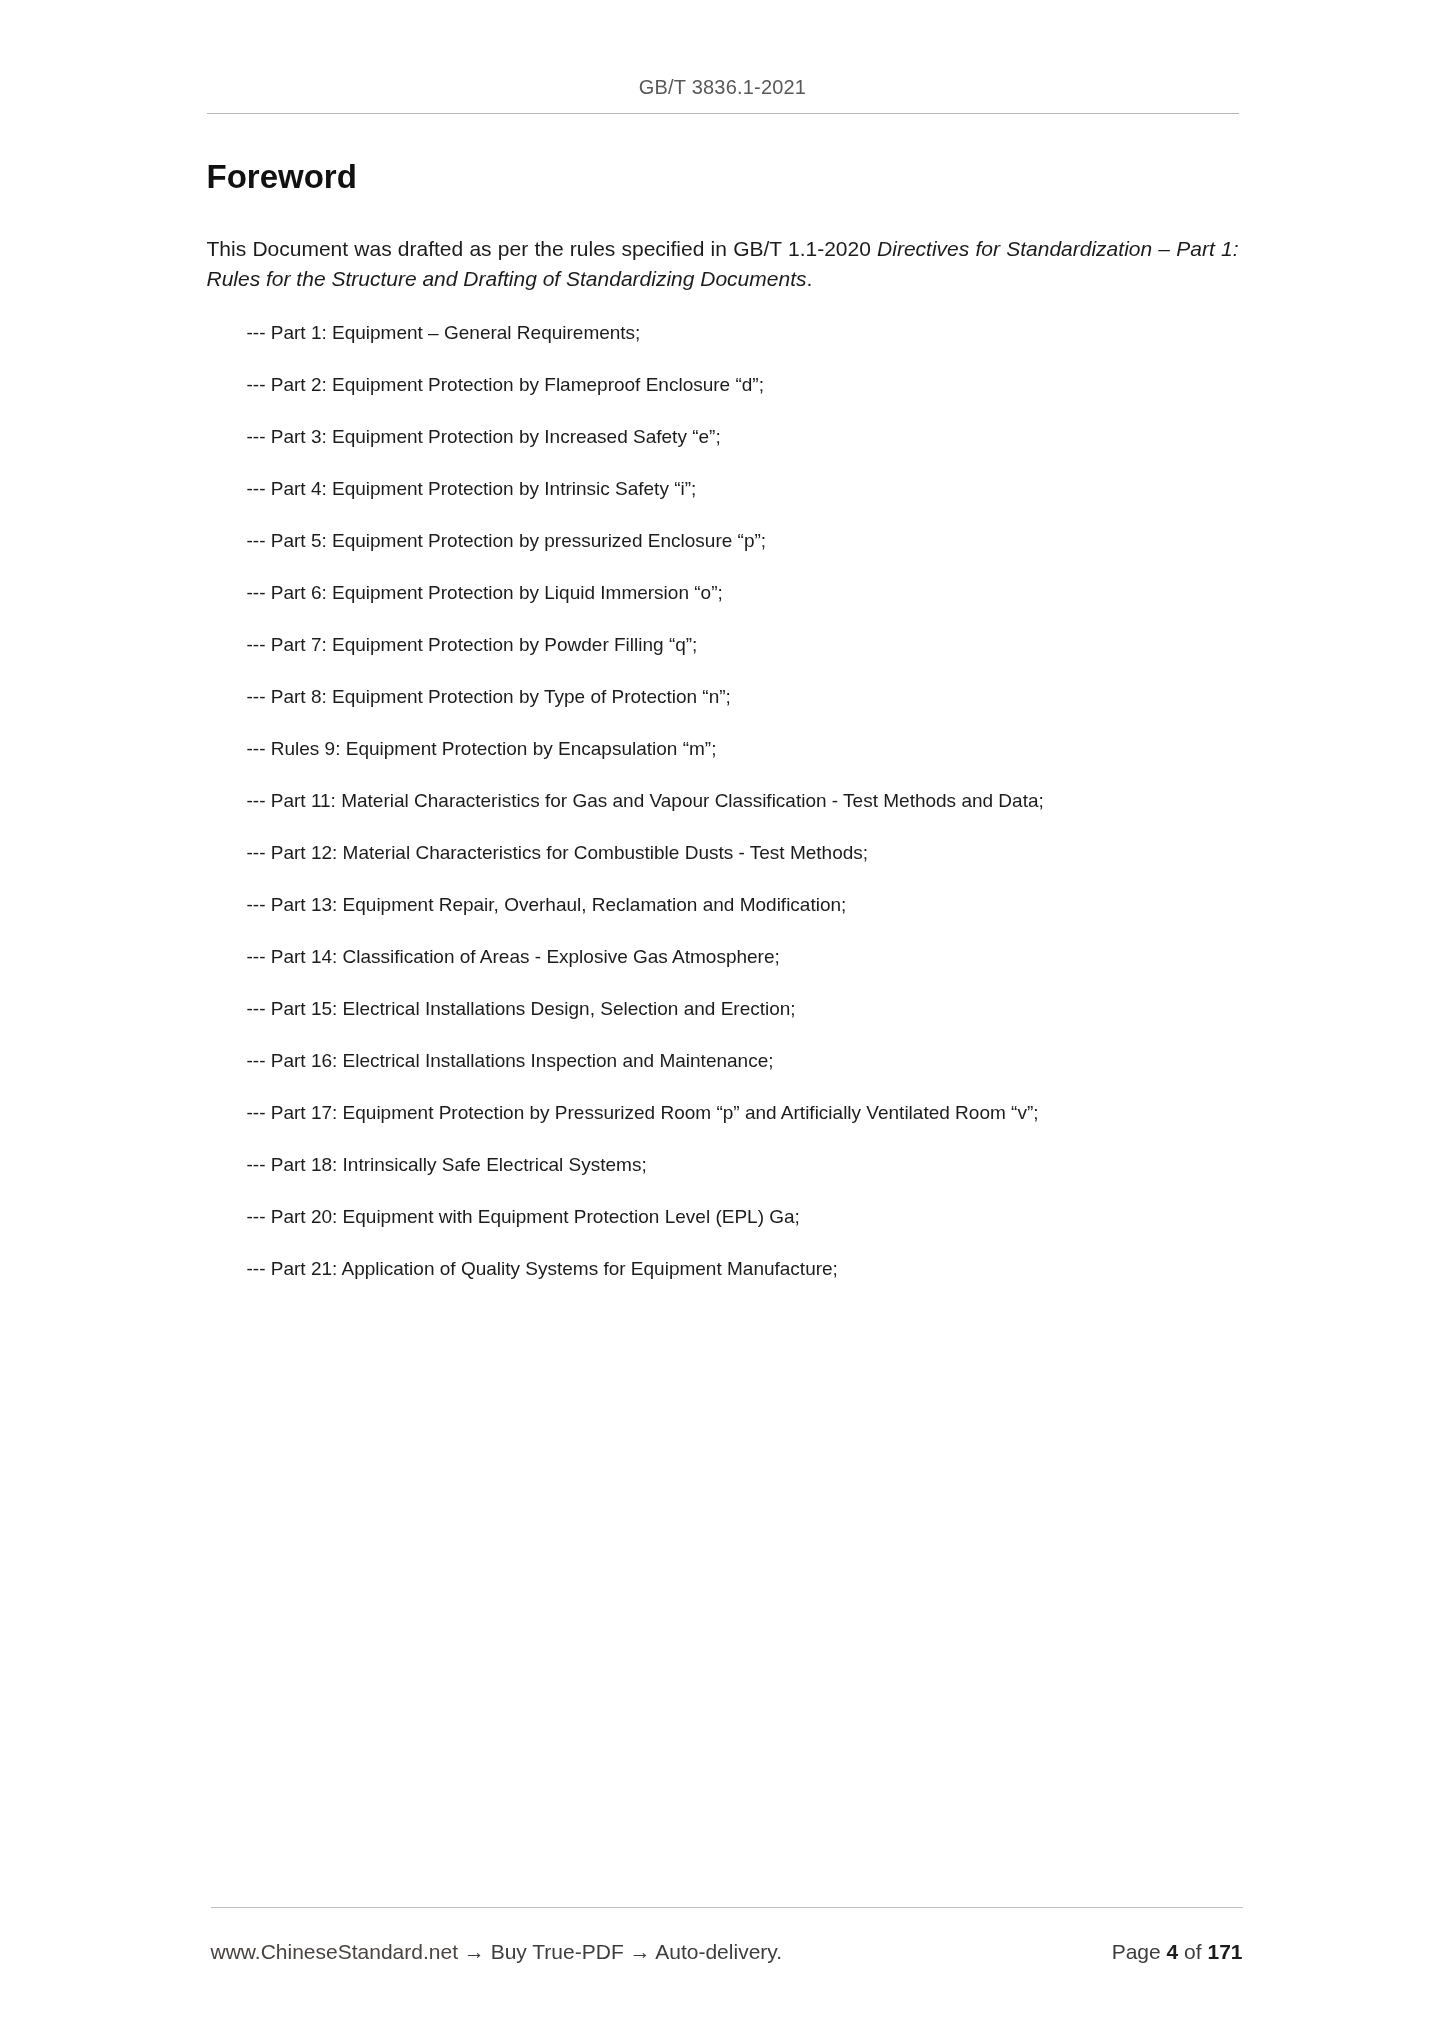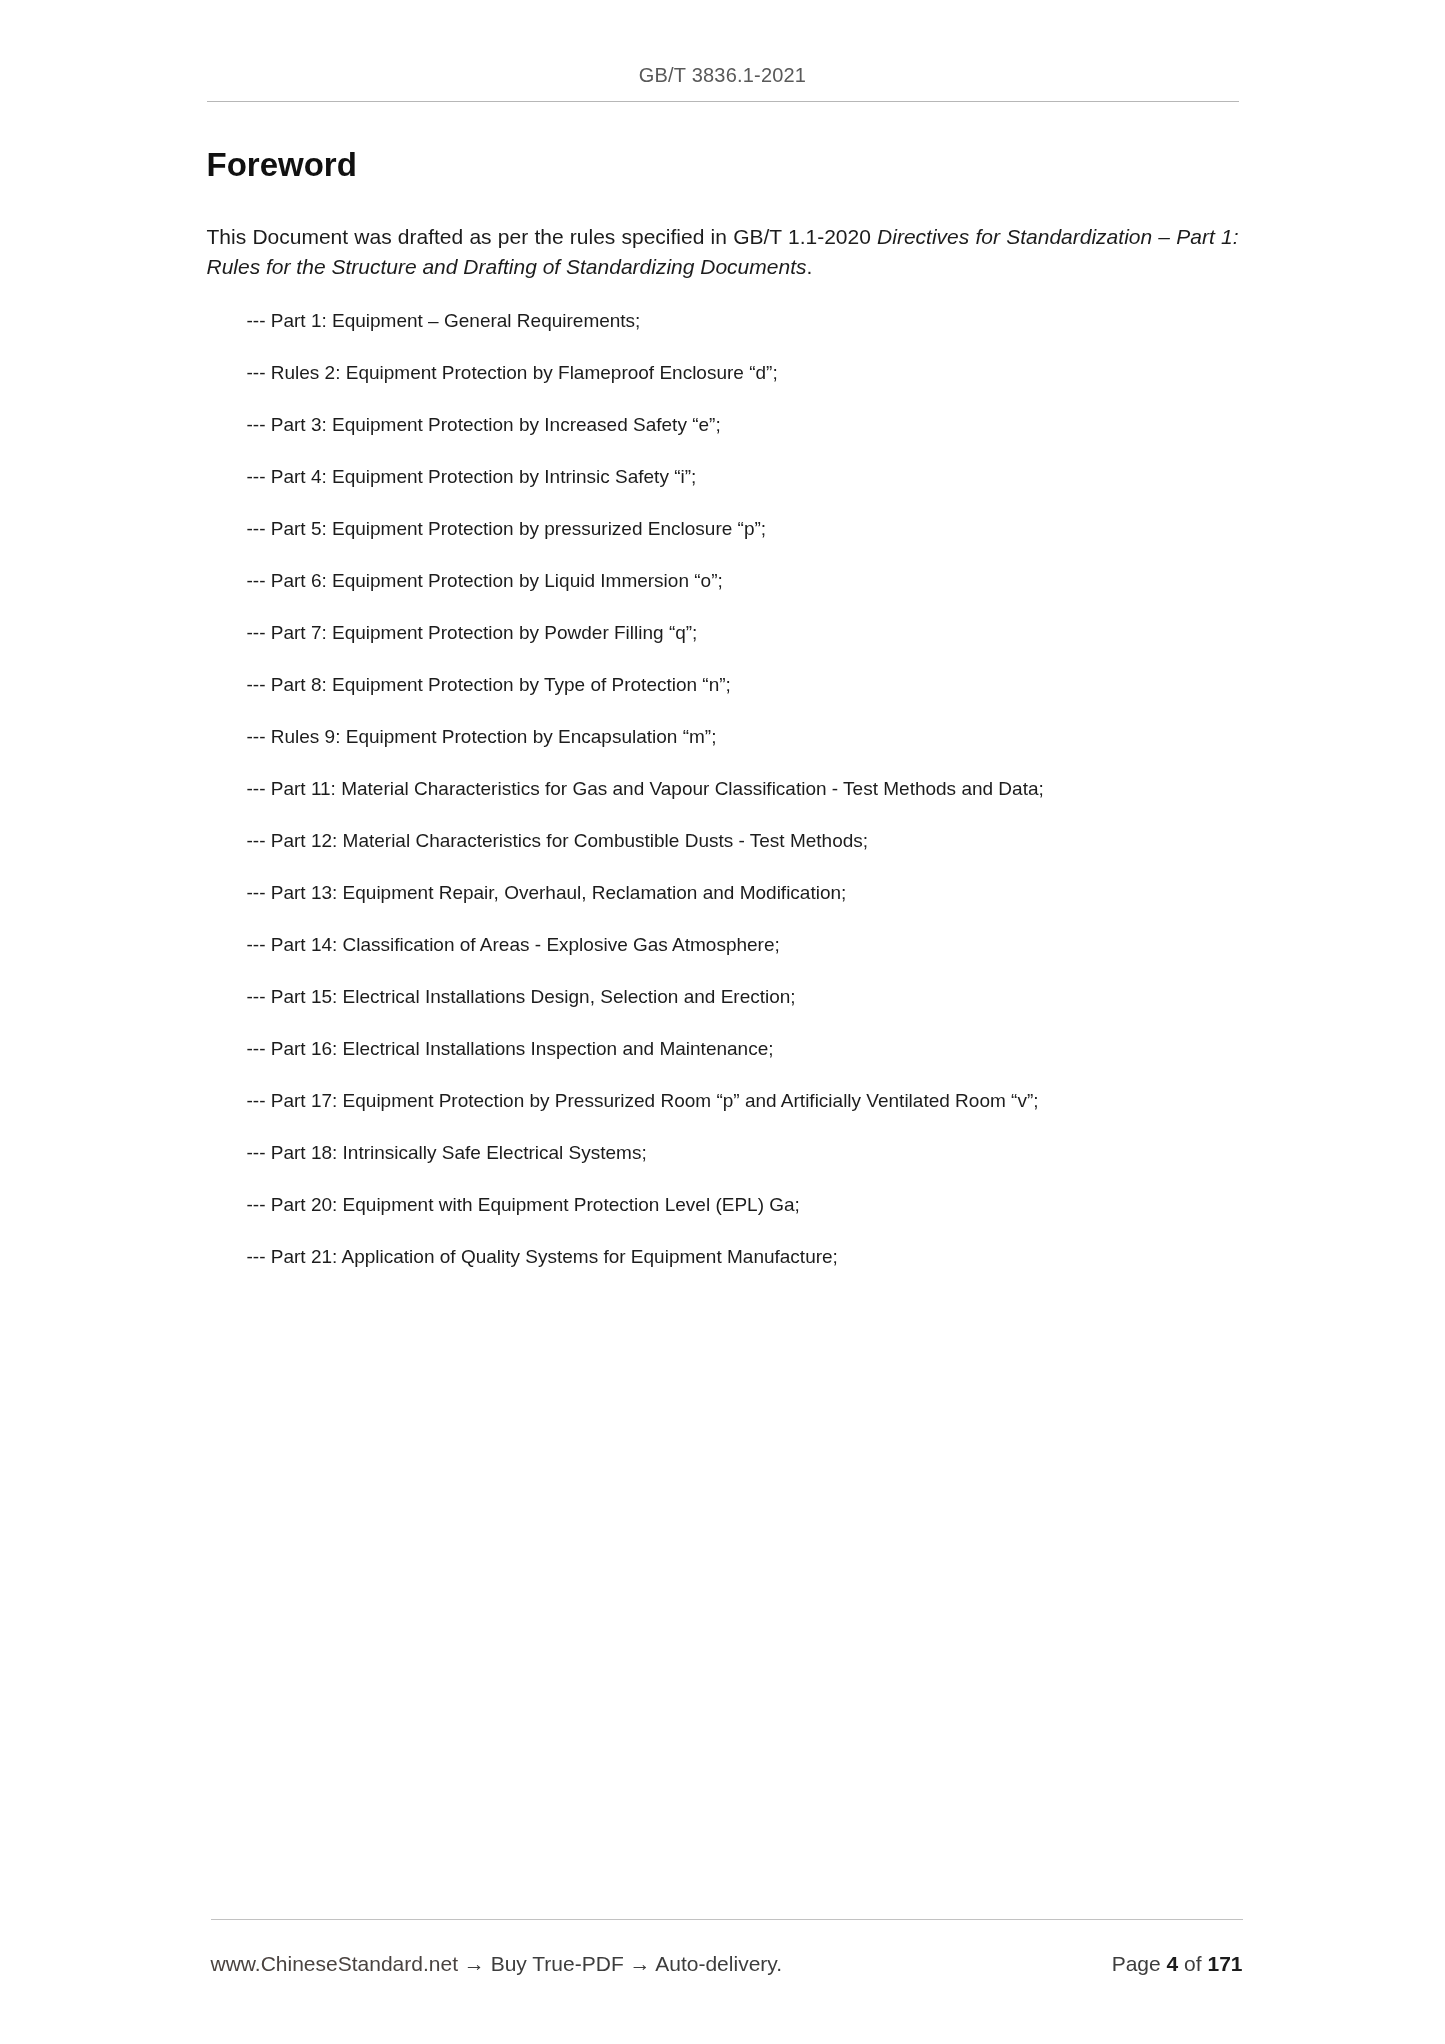--- a/index.html
+++ b/index.html
@@ -7,21 +7,21 @@
     position: relative;
     width: 1445px;
     height: 2044px;
     background: #ffffff;
     font-family: "Liberation Sans", sans-serif;
     color: #1c1c1c;
     overflow: hidden;
   }
   .content {
     width: 1032px;
-    margin: 4px auto;
+    margin: 16px auto;
   }
   .doc-header { padding-top: 60px; }
   .doc-number {
     text-align: center;
     font-size: 20px;
     color: #595959;
     letter-spacing: 0.2px;
   }
   hr.rule {
     border: none;
@@ -90,21 +90,21 @@
   </header>
 
   <main class="content">
     <h1 class="title">Foreword</h1>
 
     <p class="para first"><span>This Document was drafted as per the rules specified in GB/T 1.1-2020 </span><em>Directives for Standardization – Part 1: Rules for the Structure and Drafting of Standardizing Documents</em><span>.</span></p>
 
 
     <ul class="parts-list">
       <li class="part">--- Part 1: Equipment – General Requirements;</li>
-      <li class="part">--- Rules 2: Equipment Protection by Flameproof Enclosure “d”;</li>
+      <li class="part">--- Part 2: Equipment Protection by Flameproof Enclosure “d”;</li>
       <li class="part">--- Part 3: Equipment Protection by Increased Safety “e”;</li>
       <li class="part">--- Part 4: Equipment Protection by Intrinsic Safety “i”;</li>
       <li class="part">--- Part 5: Equipment Protection by pressurized Enclosure “p”;</li>
       <li class="part">--- Part 6: Equipment Protection by Liquid Immersion “o”;</li>
       <li class="part">--- Part 7: Equipment Protection by Powder Filling “q”;</li>
       <li class="part">--- Part 8: Equipment Protection by Type of Protection “n”;</li>
       <li class="part">--- Rules 9: Equipment Protection by Encapsulation “m”;</li>
       <li class="part">--- Part 11: Material Characteristics for Gas and Vapour Classification - Test Methods and Data;</li>
       <li class="part">--- Part 12: Material Characteristics for Combustible Dusts - Test Methods;</li>
       <li class="part">--- Part 13: Equipment Repair, Overhaul, Reclamation and Modification;</li>

